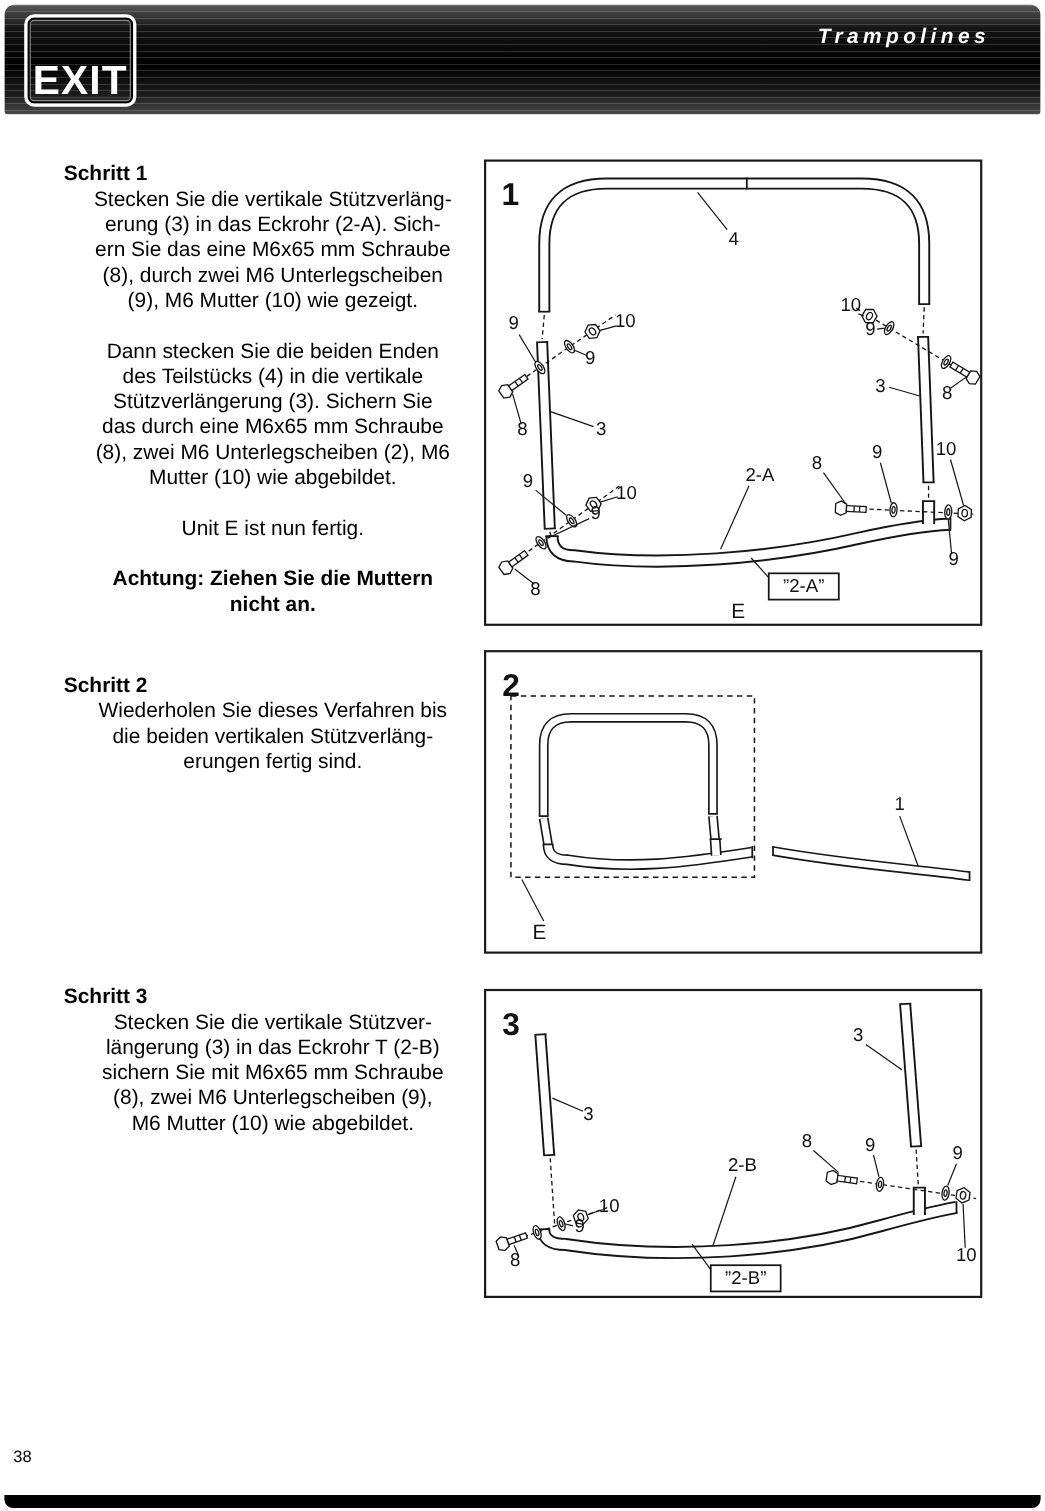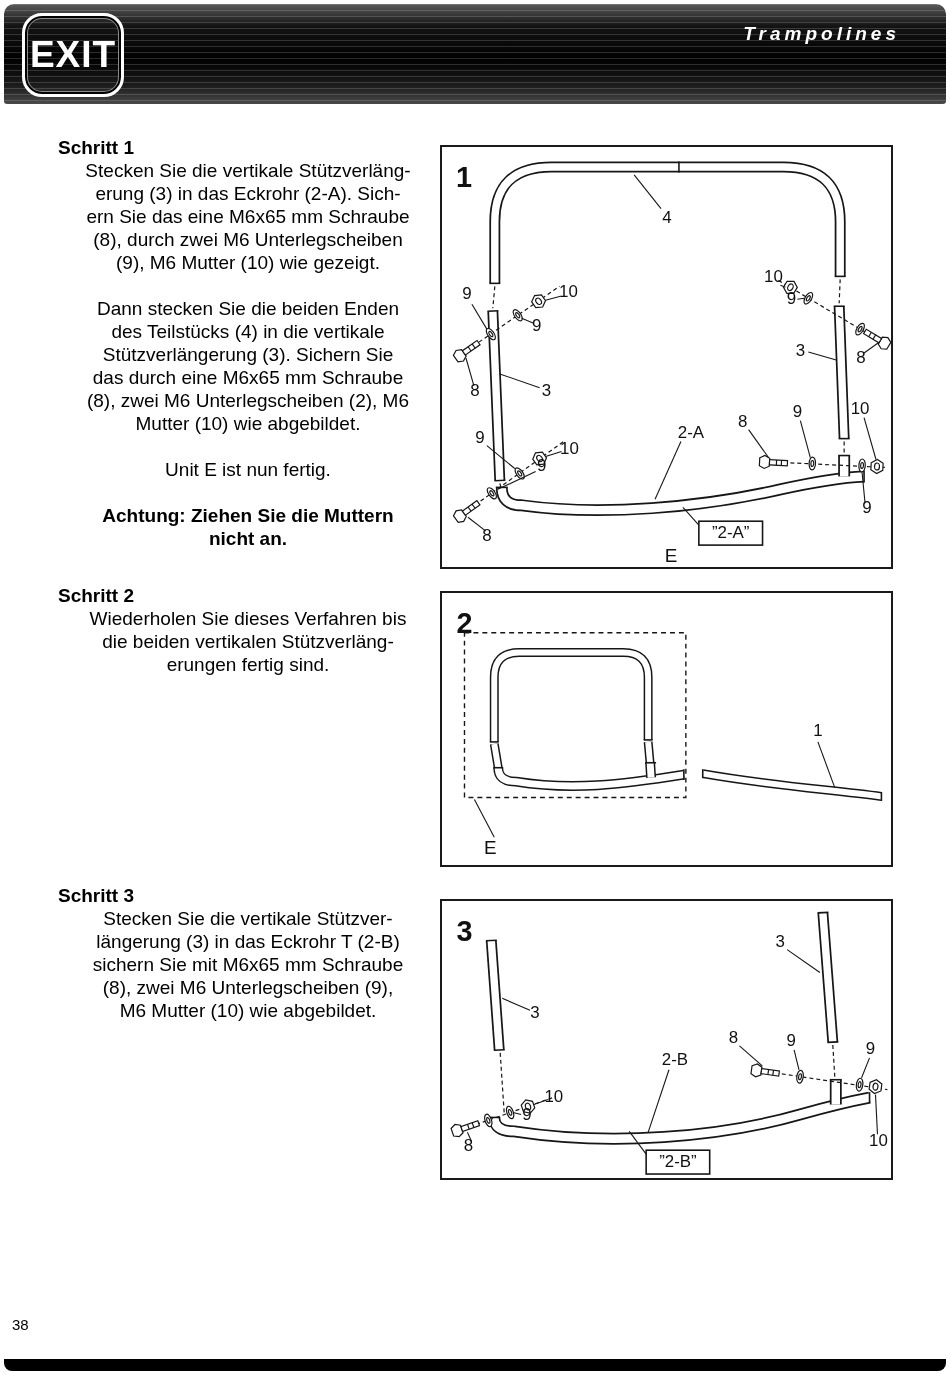--- a/index.html
+++ b/index.html
@@ -6,34 +6,34 @@
   #page{position:relative;width:950px;height:1374px;background:#fff;overflow:hidden;
         font-family:"Liberation Sans",sans-serif;color:#000;}
 
   
   #hdr{position:absolute;left:4px;top:4px;width:942px;height:100px;
        border-radius:10px 10px 3px 3px;
        background:
          repeating-linear-gradient(180deg, rgba(255,255,255,.16) 0 1px, rgba(255,255,255,0) 1px 6px),
          linear-gradient(180deg,#5a5a5a 0%,#141414 22%,#000 55%,#1c1c1c 82%,#4a4a4a 100%);}
   .logo-box{position:absolute;left:18px;top:9px;width:96px;height:78px;
-            border:3px solid #fff;border-radius:20px;
+            border:3px solid #fff;border-radius:9px;
             box-shadow:inset 0 0 0 2px #000, inset 0 0 0 3px #8a8a8a;
-            display:flex;align-items:center;justify-content:center;}
+            display:flex;align-items:flex-end;justify-content:center;}
   .logo-text{color:#fff;font-weight:bold;font-size:37px;letter-spacing:1px;}
   .brand-wrap{position:absolute;right:46px;top:16px;text-align:right;}
   .brand{font-size:47px;line-height:48px;font-weight:bold;font-style:italic;
          color:#f2f2f2;letter-spacing:2px;
          text-shadow:1px 2px 0 #000,-1px -1px 0 #777;
          border-bottom:2px solid #fff;padding-bottom:2px;}
   .brand-sub{font-size:19px;font-weight:bold;font-style:italic;color:#fff;
              letter-spacing:4px;margin-top:3px;}
 
   
-  .step{position:absolute;left:58px;width:380px;font-size:19px;line-height:23px;}
+  .step{position:absolute;left:58px;width:380px;font-size:19px;line-height:23px;margin-top:11px;}
   .step h3{font-size:19px;line-height:23px;margin:0;font-weight:bold;}
   .step p{margin:0 0 23px 0;white-space:pre-line;text-align:center;}
   .step p.warning{font-weight:bold;}
 
   
   .fig{position:absolute;left:440px;width:453px;margin:0;border:2px solid #1a1a1a;
        box-sizing:border-box;background:#fff;}
   .fig svg{display:block;width:100%;height:100%;}
 
   
@@ -103,21 +103,21 @@
 des Teilstücks (4) in die vertikale
 Stützverlängerung (3). Sichern Sie
 das durch eine M6x65 mm Schraube
 (8), zwei M6 Unterlegscheiben (2), M6
 Mutter (10) wie abgebildet.</p>
     <p>Unit E ist nun fertig.</p>
     <p class="warning">Achtung: Ziehen Sie die Muttern
 nicht an.</p>
   </section>
 
-  <section class="step" style="top:584px">
+  <section class="step" style="top:601px">
     <h3>Schritt 2</h3>
     <p>Wiederholen Sie dieses Verfahren bis
 die beiden vertikalen Stützverläng-
 erungen fertig sind.</p>
   </section>
 
   <section class="step" style="top:884px">
     <h3>Schritt 3</h3>
     <p>Stecken Sie die vertikale Stützver-
 längerung (3) in das Eckrohr T (2-B)

